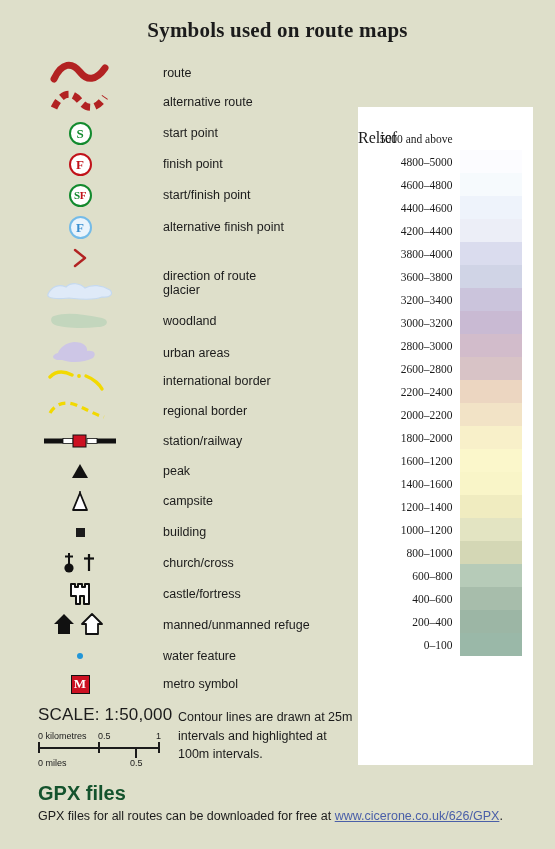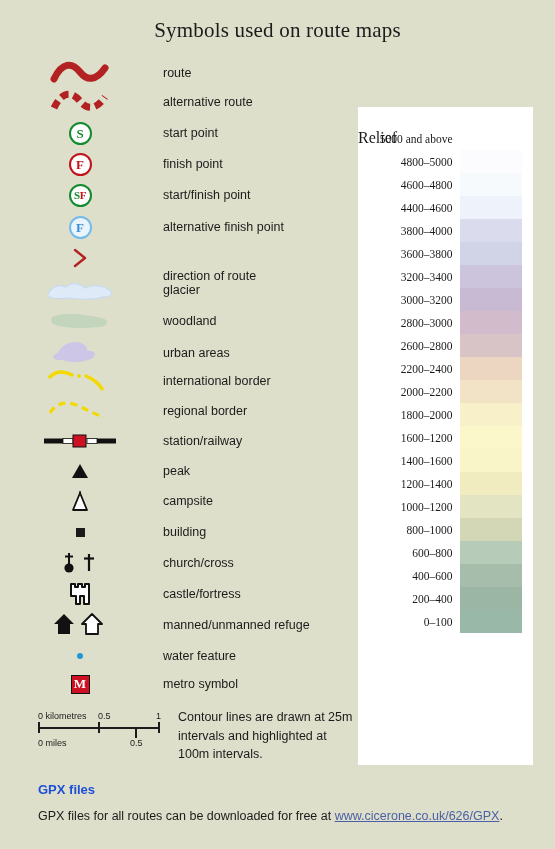--- a/index.html
+++ b/index.html
@@ -11,21 +11,21 @@
     overflow:hidden;
     position:relative;
   }
   .page{position:absolute;inset:0;}
 
   
   .title{
     position:absolute;left:0;top:18px;width:555px;
     text-align:center;
     font-family:"Liberation Serif", serif;
-    font-size:21px;font-weight:400;letter-spacing:.2px;
+    font-size:21px;font-weight:700;letter-spacing:.2px;
     color:#1b1b1b;
   }
 
   
   .symbols{position:absolute;left:0;top:58px;width:350px;}
   .srow{position:relative;height:0;}
   .sicon{
     position:absolute;left:0;width:160px;height:30px;
     display:flex;align-items:center;justify-content:center;
   }
@@ -101,21 +101,21 @@
   .bar-bot-labels span{position:absolute;top:0;white-space:nowrap;}
 
   .contour{
     position:absolute;left:178px;top:708px;width:180px;
     font-size:12.5px;line-height:1.48;color:#1b1b1b;
   }
 
   
   .gpx-title{
     position:absolute;left:38px;top:782px;
-    font-size:13px;font-weight:bold;color:#1d4ed8;
+    font-size:20px;font-weight:bold;color:#14532d;
   }
   .gpx-text{
     position:absolute;left:38px;top:809px;width:500px;
     font-size:12.5px;color:#1b1b1b;white-space:nowrap;
   }
   .gpx-link{color:#4a5fa8;}
 </style>
 </head>
 <body>
 
@@ -339,20 +339,24 @@
         </div>
         <div class="rrow">
           <div class="rlabel">4600–4800</div>
           <div class="rsw" style="background: rgb(246, 250, 253);"></div>
         </div>
         <div class="rrow">
           <div class="rlabel">4400–4600</div>
           <div class="rsw" style="background: rgb(238, 243, 251);"></div>
         </div>
         <div class="rrow">
+          <div class="rlabel">4200–4400</div>
+          <div class="rsw" style="background: rgb(236, 238, 247);"></div>
+        </div>
+        <div class="rrow">
           <div class="rlabel">3800–4000</div>
           <div class="rsw" style="background: rgb(218, 220, 238);"></div>
         </div>
         <div class="rrow">
           <div class="rlabel">3600–3800</div>
           <div class="rsw" style="background: rgb(208, 212, 230);"></div>
         </div>
         <div class="rrow">
           <div class="rlabel">3200–3400</div>
           <div class="rsw" style="background: rgb(203, 196, 220);"></div>
@@ -414,20 +418,21 @@
           <div class="rsw" style="background: rgb(156, 182, 165);"></div>
         </div>
         <div class="rrow">
           <div class="rlabel">0–100</div>
           <div class="rsw" style="background: rgb(154, 184, 168);"></div>
         </div>
       </div>
   </div>
 
   <div class="scale-wrap">
+    <div class="scale-title">SCALE: 1:50,000</div>
     <div class="bar-area">
       <div class="bar-top-labels">
         <span style="left:0">0 kilometres</span>
         <span style="left:60px">0.5</span>
         <span style="left:118px">1</span>
       </div>
       <div class="bar-line"></div>
       <div class="tick" style="left:0;top:11px;height:11px"></div>
       <div class="tick" style="left:60px;top:11px;height:11px"></div>
       <div class="tick" style="left:97px;top:16px;height:11px"></div>

